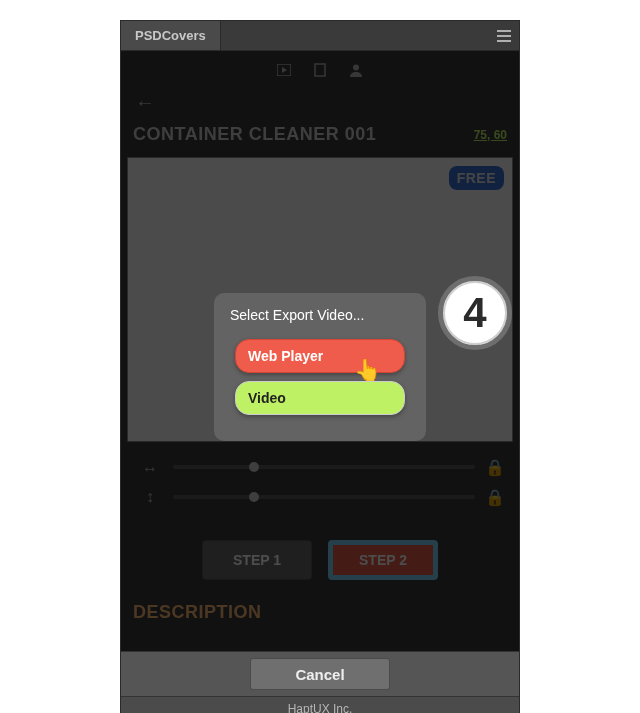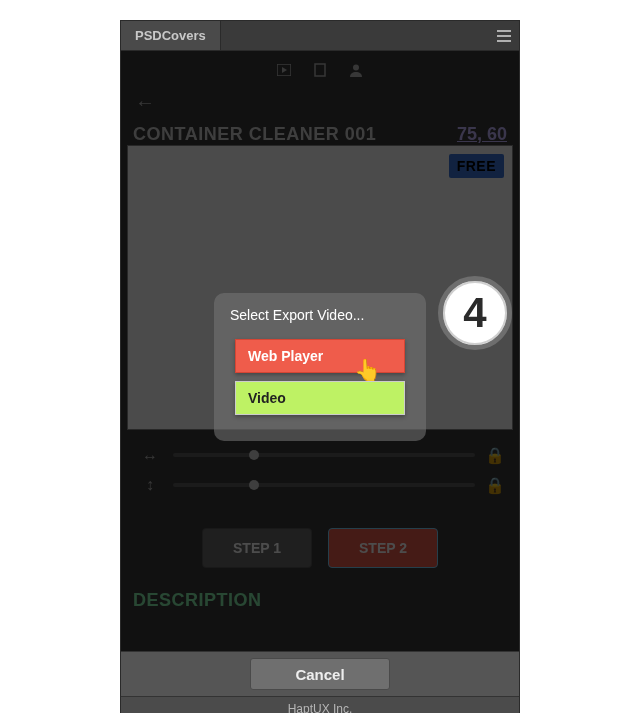--- a/index.html
+++ b/index.html
@@ -52,34 +52,34 @@
     padding: 6px 0 10px 0;
   }
   .small-icon {
     width: 18px; height: 14px;
     color: #b8b8b8; display:flex; align-items:center; justify-content:center;
   }
   .back-row { padding: 2px 8px 10px 8px; }
   .back-arrow { font-size: 20px; color: #b8b8b8; }
   .title-row {
     display: flex; justify-content: space-between; align-items: center;
-    padding: 2px 6px 0 6px;
+    padding: 2px 6px 12px 6px;
   }
   .title-text { color: #cfcfcf; font-weight: bold; font-size: 18px; letter-spacing: .5px; }
-  .coords { color: #c4b5fd; font-weight: bold; font-size: 18px; text-decoration: underline; }
+  .coords { color: #bef264; font-weight: bold; font-size: 12px; text-decoration: underline; }
   .product-box {
     background: #fafafa; border: 1px solid #888;
     width: 100%; height: 285px; position: relative;
     display: flex; align-items: flex-start; justify-content: center;
     overflow: hidden;
   }
   .free-badge {
     position: absolute; right: 8px; top: 8px;
-    background: #3a74d8; color: #000000; font-weight: bold;
-    font-size: 14px; padding: 4px 8px; border-radius: 2px;
+    background: #3a74d8; color: #e5e5e5; font-weight: bold;
+    font-size: 14px; padding: 4px 8px; border-radius: 8px;
     letter-spacing: .5px;
   }
   .bottle {
     margin-top: 8px; position: relative; width: 120px; height: 270px;
   }
   .cap-top {
     position: absolute; left: 50%; transform: translateX(-50%);
     top: 0; width: 64px; height: 12px; background: #e14a3a; border-radius: 8px 8px 0 0;
     border-bottom: 2px solid #9e2f22;
   }
@@ -119,43 +119,43 @@
   .step-row {
     display: flex; justify-content: center; gap: 16px;
     padding: 28px 0 12px 0;
   }
   .step-btn {
     width: 110px; height: 40px; border-radius: 4px;
     display:flex; align-items:center; justify-content:center;
     font-weight:bold; font-size:14px; color:#fff;
   }
   .step1 { background:#6a6a6a; border:1px solid #555; }
-  .step2 { background:#e75a4a; border:1px solid #7dd3fc; }
+  .step2 { background:#e75a4a; border:5px solid #7dd3fc; }
   .desc-head {
-    color:#86efac; font-weight:bold; font-size:18px;
+    color:#fdba74; font-weight:bold; font-size:18px;
     padding: 10px 6px 0 6px; letter-spacing: .5px;
   }
   
   .dim {
     position:absolute; left:0; right:0; top:30px; bottom:70px;
     background: rgba(0,0,0,0.70);
   }
   
   .modal {
     position:absolute; left:50%; transform:translateX(-50%);
     top:272px; width: 212px;
     background: rgba(120,120,120,0.55);
     border-radius: 10px;
     padding: 14px 14px 18px 14px;
   }
   .modal-title {
     color:#fff; font-size:14px; padding: 0 2px 16px 2px;
   }
   .opt {
-    width: 170px; height: 34px; border-radius: 0;
+    width: 170px; height: 34px; border-radius: 14px;
     display:flex; align-items:center; padding: 0 12px;
     font-size: 14px; font-weight: 600;
     margin: 0 auto 8px auto;
     box-shadow: 0 2px 4px rgba(0,0,0,.3);
     cursor: pointer; position: relative;
   }
   .opt-primary { background:#ef5c4b; color:#fff; border:1px solid #d64534; }
   .opt-secondary { background:#bef264; color:#222; border:1px solid #ccc; }
   .cursor-hand {
     position:absolute; right: 22px; top: 18px; font-size: 22px;

